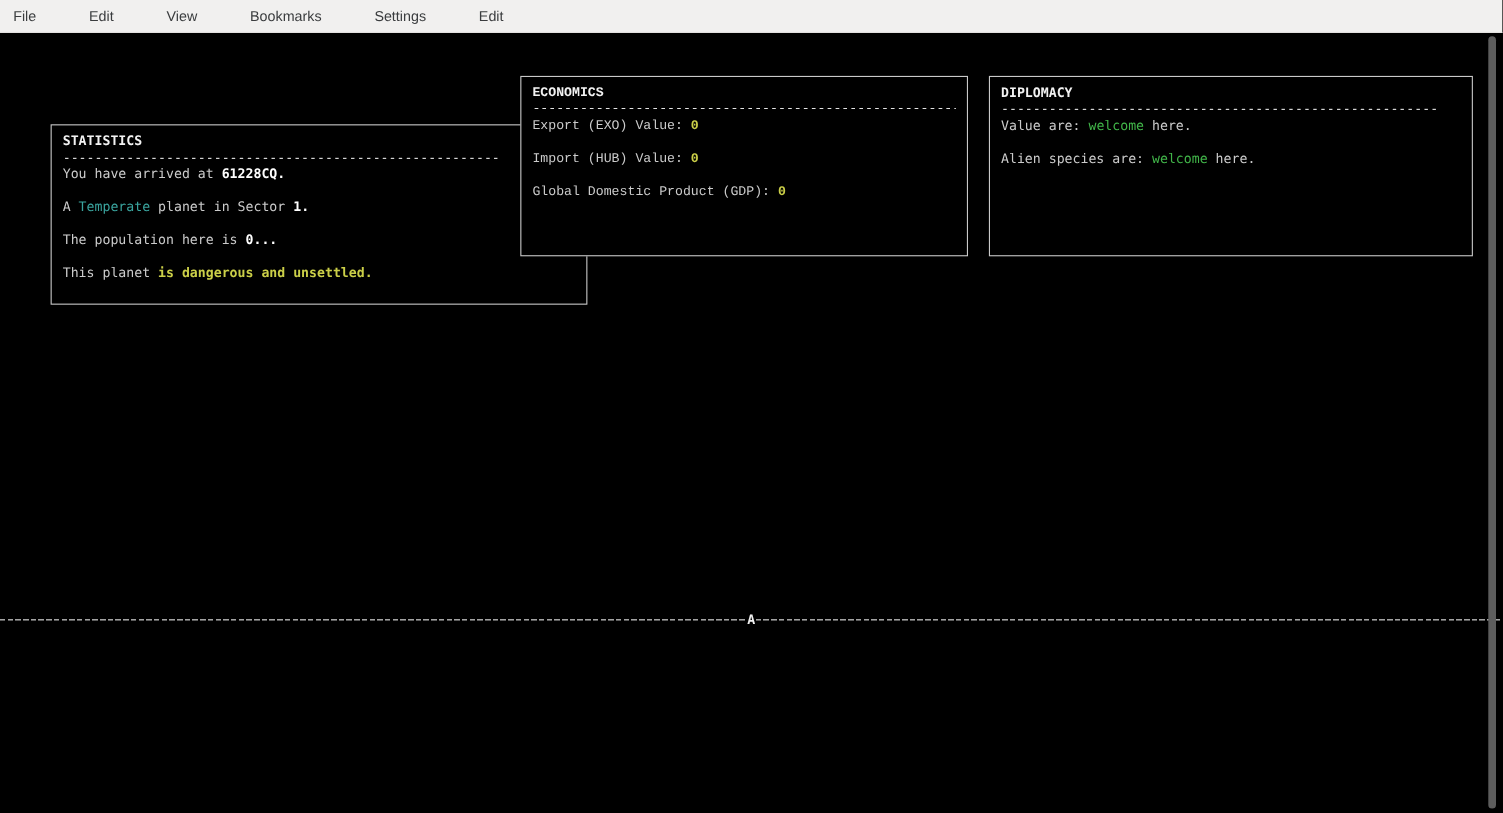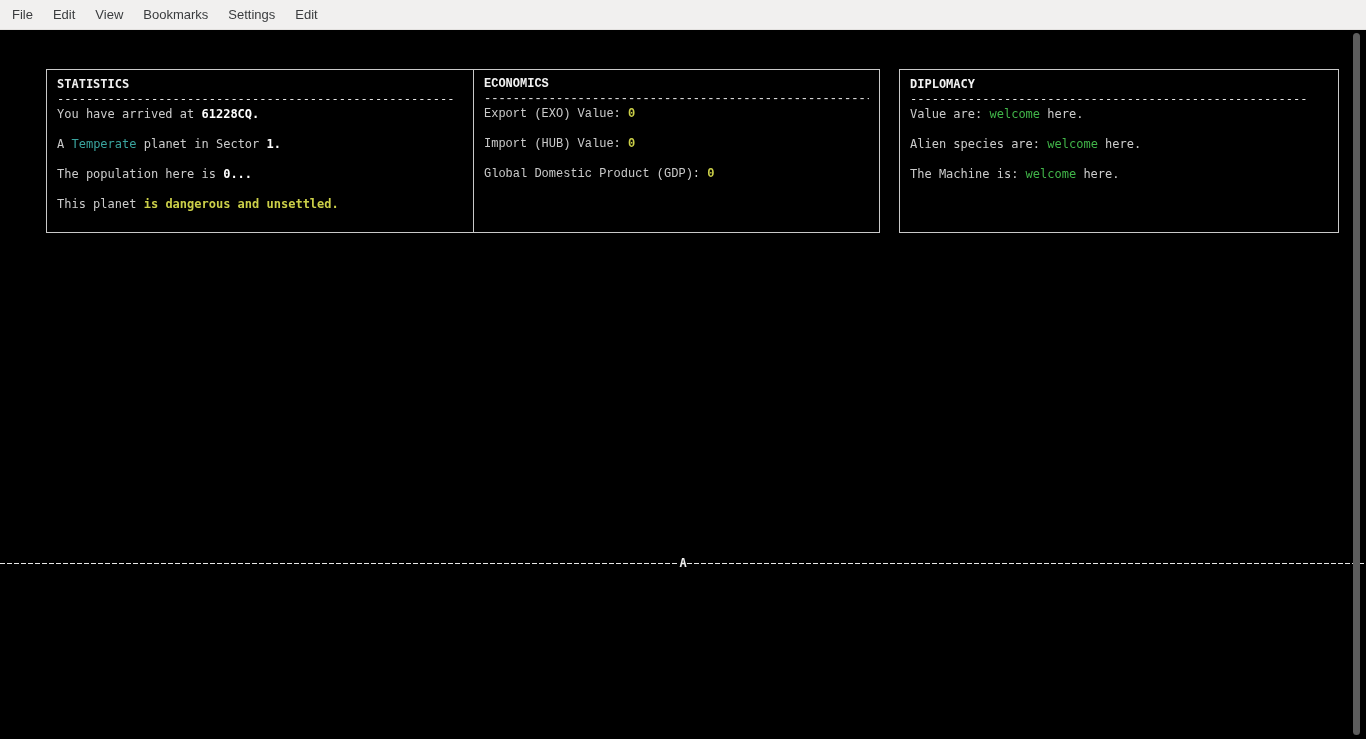--- a/index.html
+++ b/index.html
@@ -14,20 +14,21 @@
   .menubar {
     height: 30px;
     background: #f1f0ef;
     border-bottom: 1px solid #e3e1df;
     display: flex;
     align-items: center;
     padding-left: 2px;
     font-family: "Liberation Sans", "DejaVu Sans", sans-serif;
     font-size: 13px;
     color: #3a3c3e;
+    gap: 28px;
   }
   .menubar .menu-item {
     padding: 5px 10px;
     cursor: default;
   }
 
   
   .terminal {
     position: relative;
     width: 1366px;
@@ -40,21 +41,21 @@
 
   .panel {
     position: absolute;
     top: 39px;
     height: 164px;
     border: 1px solid #c9c9c9;
     padding: 7px 10px;
     overflow: hidden;
     background: #000;
   }
-  .panel.p1 { left: 46px;  width: 488px; }
+  .panel.p1 { left: 46px;  width: 488px; margin-top: 44px; }
   .panel.p2 { left: 473px; width: 407px; font-family: Liberation Mono, monospace; }
   .panel.p3 { left: 899px; width: 440px; }
 
   .panel-title {
     color: #f2f2f2;
     font-weight: bold;
     white-space: nowrap;
   }
   .panel-sep {
     color: #e3e3e3;
@@ -152,23 +153,20 @@
 
   <div class="panel p3">
     <div class="panel-title">DIPLOMACY</div>
     <div class="panel-sep">-------------------------------------------------------</div>
     <div class="line">
       <span>Value are: </span><span class="green">welcome</span><span> here.</span>
     </div>
     <div class="line">
       <span>Alien species are: </span><span class="green">welcome</span><span> here.</span>
     </div>
-    <div class="line">
-      <span>The Machine is: </span><span class="green">welcome</span><span> here.</span>
-    </div>
   </div>
 
   <div class="divider">
     <span class="divider-label">A</span>
   </div>
 
   <div class="scrollbar">
     <div class="scrollbar-thumb"></div>
   </div>
 

